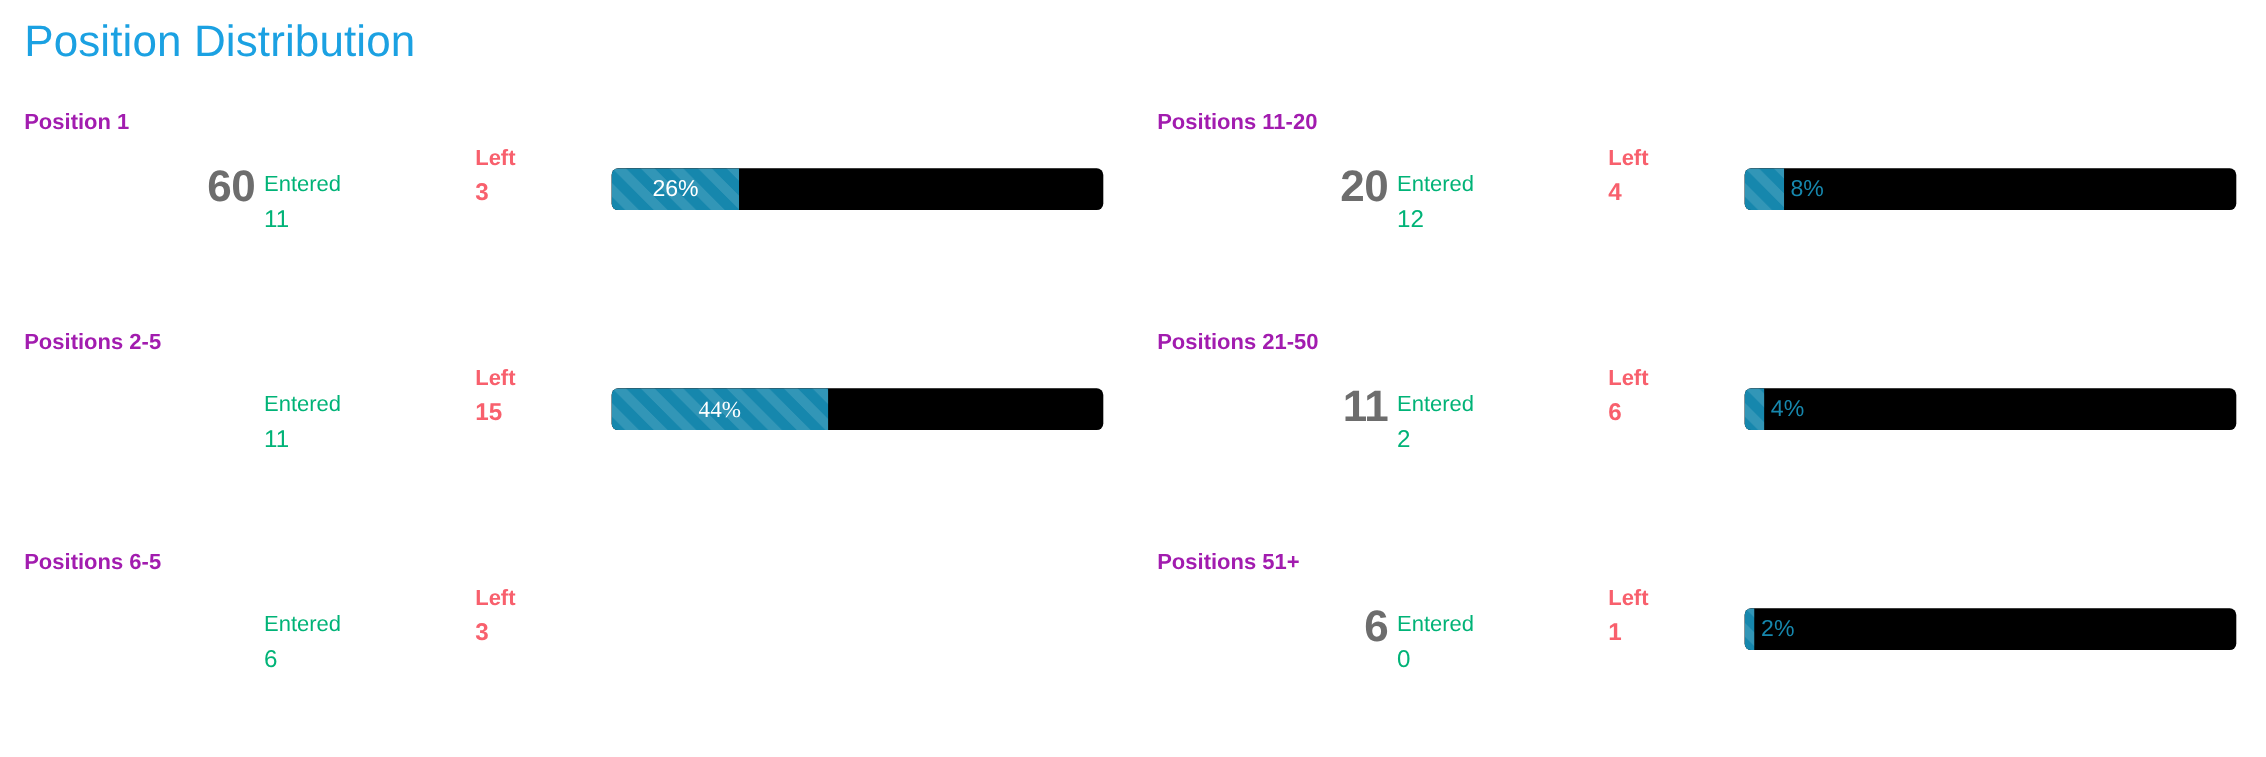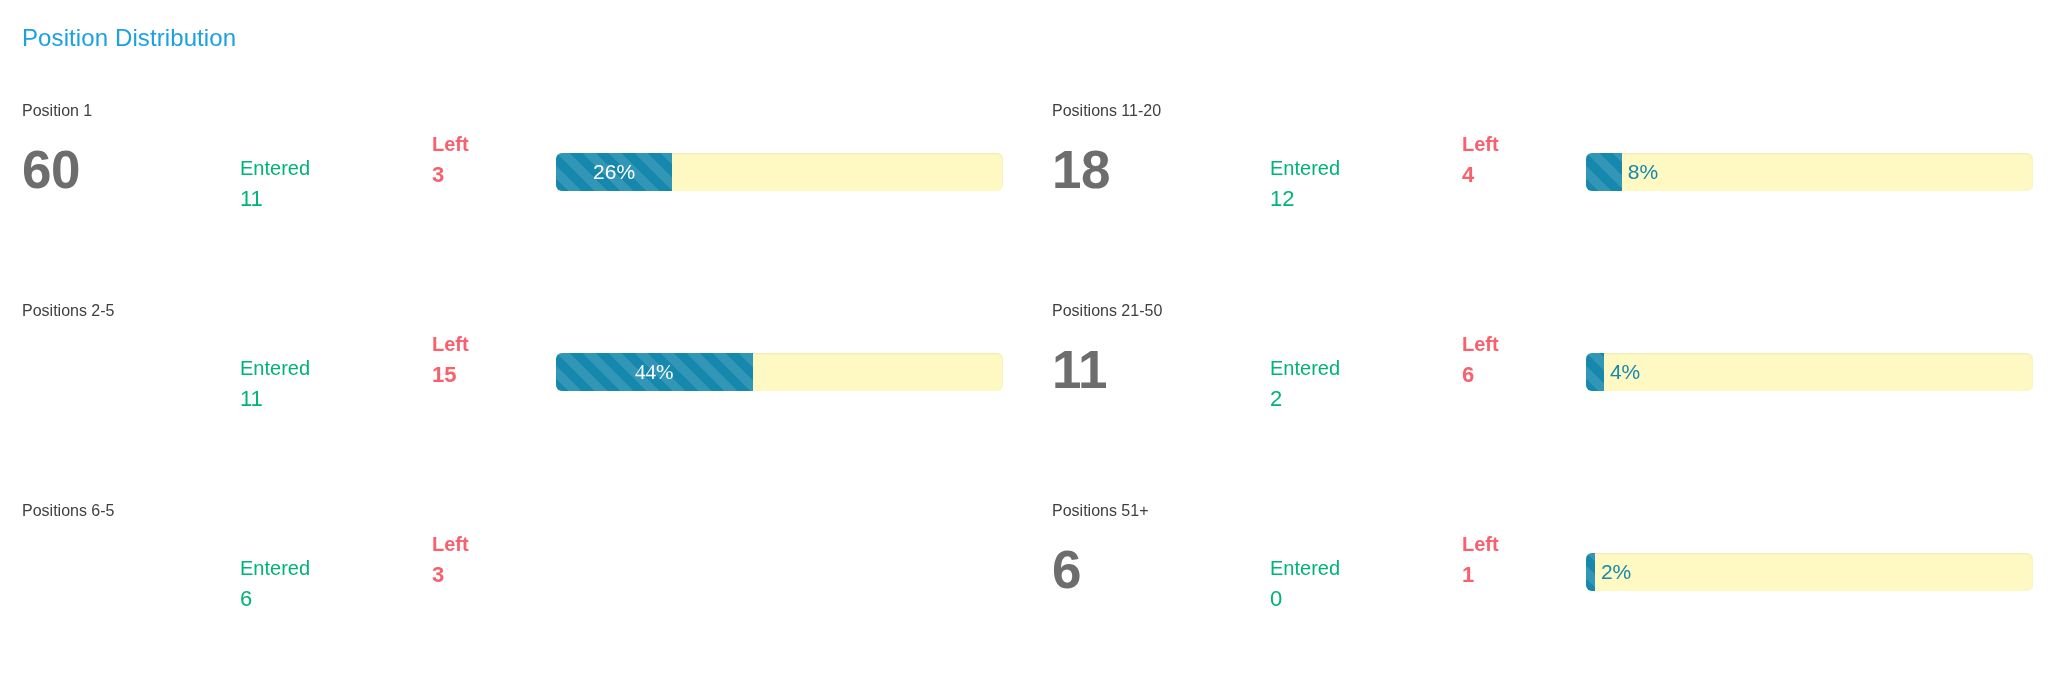--- a/index.html
+++ b/index.html
@@ -20,21 +20,21 @@
     width: 2060px;
     height: 688px;
     box-sizing: border-box;
     padding: 0;
   }
 
   .panel-title {
     position: absolute;
     left: 22px;
     top: 20px;
-    font-size: 24px;
+    font-size: 40px;
     font-weight: 400;
     color: #1ba1e2;
     letter-spacing: 0.1px;
     line-height: 36px;
     white-space: nowrap;
   }
 
   .grid {
     position: absolute;
     left: 0;
@@ -49,41 +49,42 @@
     position: relative;
     box-sizing: border-box;
     padding-left: 22px;
     padding-right: 27px;
   }
 
   .group-label {
     position: absolute;
     left: 22px;
     top: 0px;
-    font-size: 16px;
-    font-weight: 400;
-    color: #404040;
+    font-size: 20px;
+    font-weight: 700;
+    color: #a21caf;
     line-height: 30px;
     white-space: nowrap;
   }
 
   .metrics {
     position: absolute;
     left: 22px;
     top: 34px;
     width: 495px;
     height: 70px;
   }
 
   .total-value {
     position: absolute;
     left: 0;
     top: 16px;
     width: 210px;
-    font-size: 53px;
+    text-align: right;
+    font-size: 40px;
     font-weight: 700;
     color: #6d6d6d;
     line-height: 48px;
     letter-spacing: -0.5px;
   }
 
   .metric {
     position: absolute;
     top: 0;
   }
@@ -117,21 +118,21 @@
     top: 57px;
     width: 447px;
     height: 38px;
   }
 
   .bar-track {
     position: relative;
     width: 100%;
     height: 100%;
     box-sizing: border-box;
-    background: #fef9c3;
+    background: #000000;
     border-radius: 6px;
     box-shadow: inset 0 1px 2px rgba(0,0,0,0.07);
     overflow: visible;
   }
 
   .bar-fill {
     position: absolute;
     left: 0;
     top: 0;
     height: 100%;
@@ -200,21 +201,21 @@
             <span class="bar-pct-inside">26%</span>
           </div>
 
         </div>
       </div>
     </div>
 
     <div class="cell">
       <div class="group-label">Positions 11-20</div>
       <div class="metrics">
-        <div class="total-value">18</div>
+        <div class="total-value">20</div>
         <div class="metric metric-entered">
           <span class="metric-label">Entered</span>
           <span class="metric-value">12</span>
         </div>
         <div class="metric metric-left">
           <span class="metric-label">Left</span>
           <span class="metric-value">4</span>
         </div>
       </div>
       <div class="bar-wrap">

